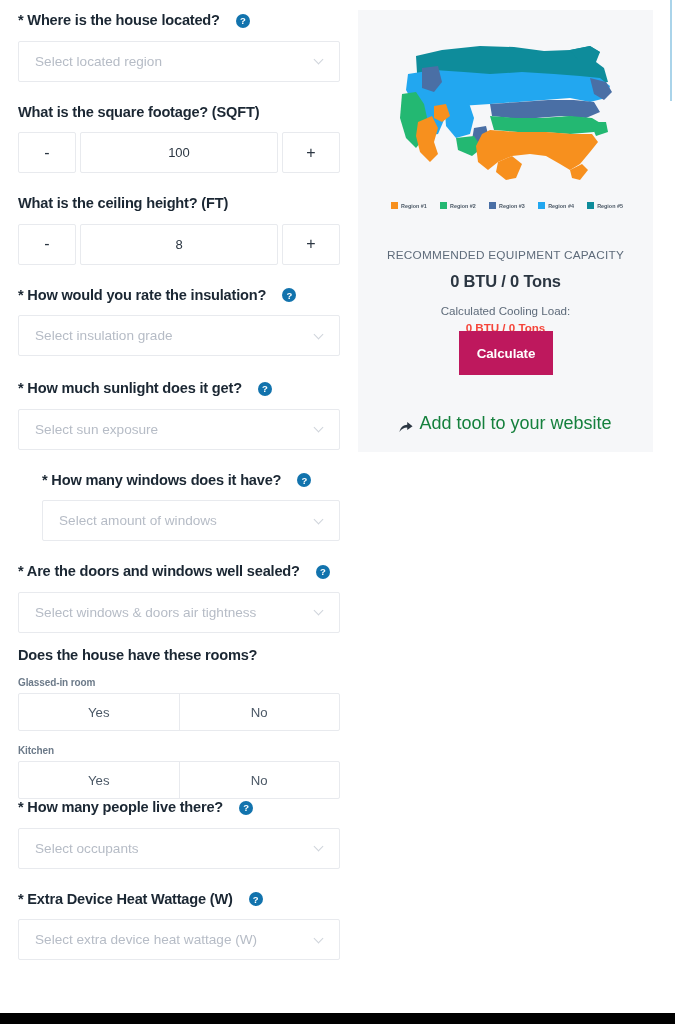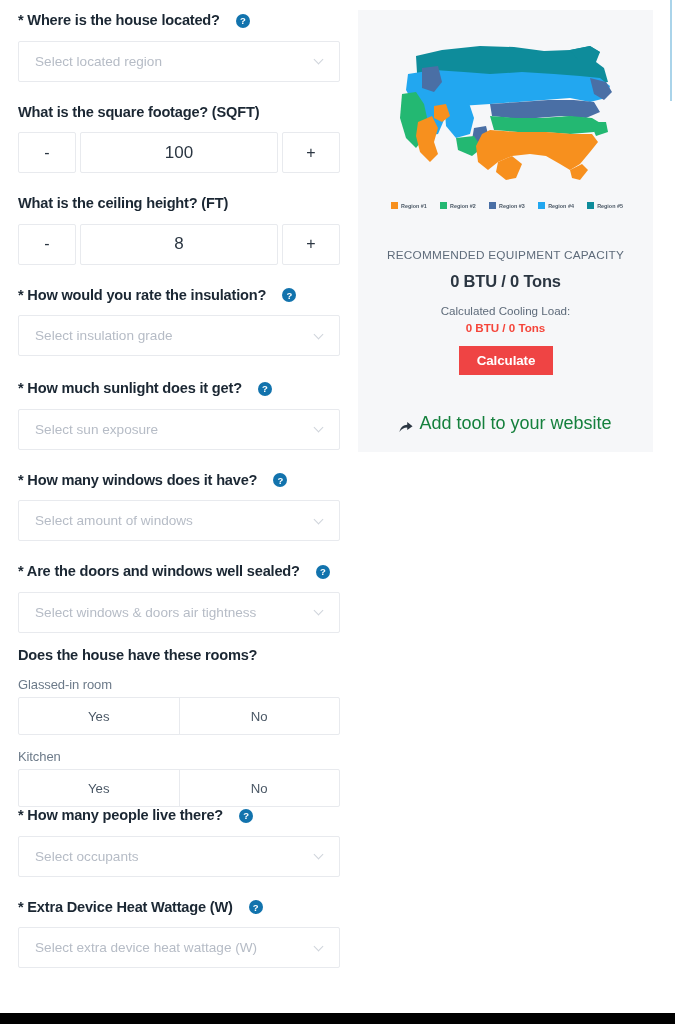--- a/index.html
+++ b/index.html
@@ -62,25 +62,25 @@
   
   .stepper { display:flex; gap:4px; align-items:stretch; height:41px; }
   .step-btn {
     width:58px; border:1px solid #e8eaee; border-radius:2px; background:#fff;
     display:flex; align-items:center; justify-content:center;
     font-size:16px; color:#2b3642; font-weight:normal; line-height:1;
   }
   .step-val {
     flex:1; border:1px solid #e8eaee; border-radius:2px; background:#fff;
     display:flex; align-items:center; justify-content:center;
-    font-size:17px; color:#2b3642;
+    font-size:13px; color:#2b3642;
   }
 
   .sub-label {
-    font-size:13px; font-weight:normal; color:#6c7a89;
+    font-size:10px; font-weight:bold; color:#6c7a89;
     letter-spacing:-0.1px; margin:0 0 5px 0;
   }
   .yesno {
     display:flex; height:38px; border:1px solid #e8eaee; border-radius:2px;
     background:#fff; overflow:hidden;
   }
   .yesno > div {
     flex:1; display:flex; align-items:center; justify-content:center;
     font-size:13.2px; color:#4b5866;
   }
@@ -113,22 +113,22 @@
   }
   .res-sub {
     position:absolute; left:0; top:294px; width:100%; text-align:center;
     font-size:11.6px; color:#5e6b7a;
   }
   .res-sub-val {
     position:absolute; left:0; top:311px; width:100%; text-align:center;
     font-size:11.6px; font-weight:bold; color:#f5453a;
   }
   .calc-btn {
-    position:absolute; left:101px; top:336px; width:94px; height:29px;
-    background:#ef4444; border:0; color:#fff;
+    position:absolute; left:101px; top:321px; width:94px; height:44px;
+    background:#be185d; border:0; color:#fff;
     font-family:"Liberation Sans", sans-serif;
     font-size:13.4px; font-weight:bold; letter-spacing:-0.1px;
     display:flex; align-items:center; justify-content:center;
   }
   .add-tool {
     position:absolute; left:0; top:403px; width:100%;
     display:flex; align-items:center; justify-content:center; gap:6px;
     font-size:18px; color:#15803d;
   }
   .share-icon { width:14px; height:13px; flex:none; }
@@ -190,21 +190,21 @@
       <div class="q-label">
         <span>* How much sunlight does it get?</span>
         <span class="help-icon">?</span>
       </div>
       <div class="select-box">
         <span class="select-placeholder">Select sun exposure</span>
         <span class="chev"></span>
       </div>
     </div>
 
-    <div class="field" style="margin-top:22px;">
+    <div class="field" style="margin-top:22px;margin-left:24px;">
       <div class="q-label">
         <span>* How many windows does it have?</span>
         <span class="help-icon">?</span>
       </div>
       <div class="select-box">
         <span class="select-placeholder">Select amount of windows</span>
         <span class="chev"></span>
       </div>
     </div>
 

